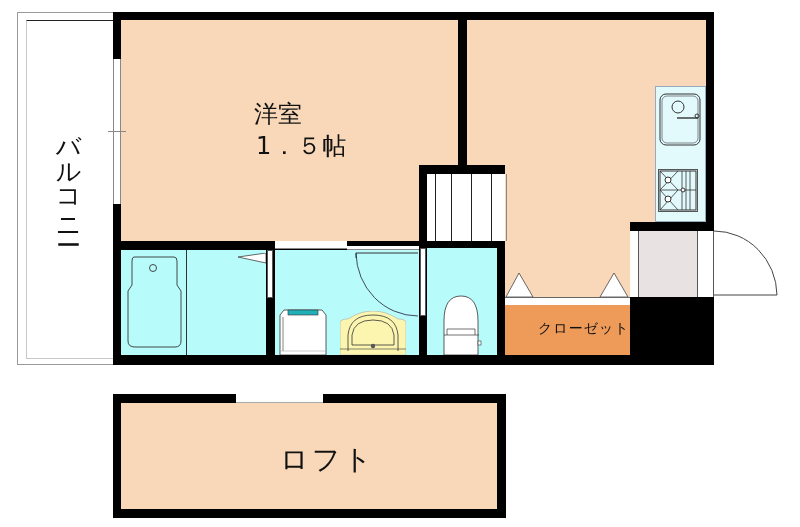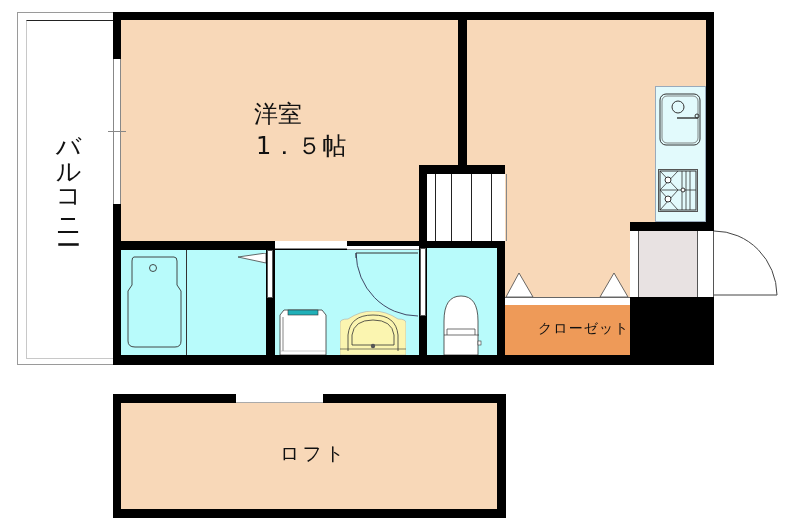--- a/index.html
+++ b/index.html
@@ -159,13 +159,13 @@
     <path d="M4,40 L4,34 L32,34 L32,40" fill="none" stroke="#333" stroke-width="0.7"></path>
     <line x1="1" y1="40" x2="36" y2="40" stroke="#333" stroke-width="0.7"></line>
     <rect x="35" y="46" width="3" height="4" fill="#fff" stroke="#333" stroke-width="0.6"></rect>
   </svg>
 </div>
 <div class="abs wall" style="left:497px; top:248px; width:8px; height:107px;"></div>
 
 <div class="abs wall" style="left:113px; top:394px; width:393px; height:124px;"></div>
 <div class="abs floor" style="left:121px; top:403px; width:376px; height:106px;"></div>
 <div class="abs" style="left:236px; top:394px; width:87px; height:9px; background:#fff; border-bottom:1px solid #aaa;"></div>
-<div class="lbl" style="left:280px; top:441px; font-size:19px; letter-spacing:3px;">ロフト</div>
+<div class="lbl" style="left:280px; top:441px; font-size:28px; letter-spacing:3px;">ロフト</div>
 
 </body></html>

